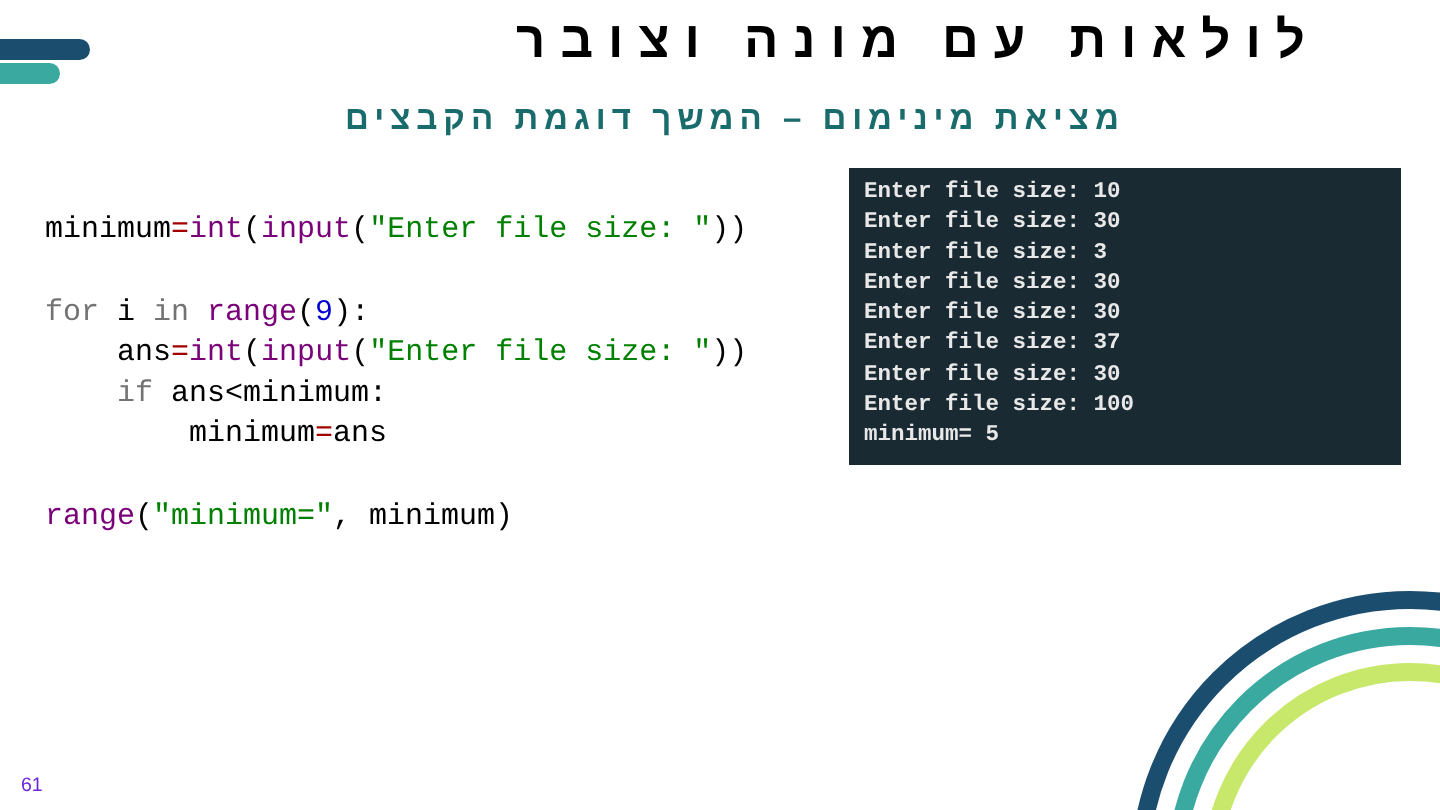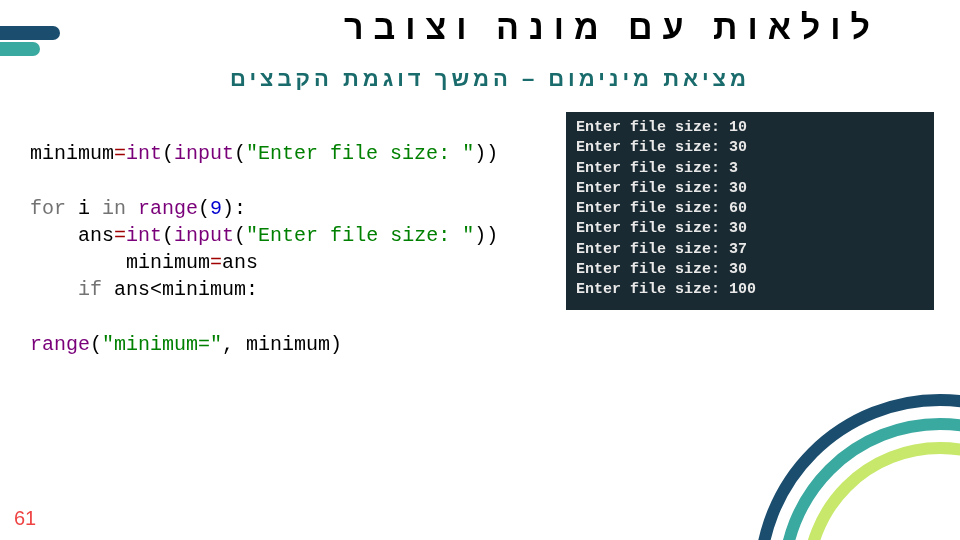--- a/index.html
+++ b/index.html
@@ -90,60 +90,60 @@
     right: -120px;
     bottom: -180px;
     width: 400px;
     height: 400px;
   }
   .curve svg { width: 100%; height: 100%; }
   .pagenum {
     position: absolute;
     left: 14px;
     bottom: 10px;
-    color: #ef4444;
-    font-size: 20px;
+    color: #6d28d9;
+    font-size: 13px;
   }
 </style>
 </head>
 <body>
 
 <div class="accent-bar"></div>
 <div class="accent-bar2"></div>
 
 <div class="title">לולאות עם מונה וצובר</div>
 <div class="subtitle">מציאת מינימום – המשך דוגמת הקבצים</div>
 
 <div class="code-area">
   <div class="block">
     <div class="code-line"><span>minimum</span><span class="kw-red">=</span><span class="kw-purple">int</span><span>(</span><span class="kw-purple">input</span><span>(</span><span class="str">"Enter file size: "</span><span>))</span></div>
   </div>
 
   <div class="block">
     <div class="code-line"><span class="kw-blue">for</span><span> i </span><span class="kw-blue">in</span><span class="kw-purple"> range</span><span>(</span><span class="num">9</span><span>):</span></div>
     <div class="code-line"><span>    </span><span>ans</span><span class="kw-red">=</span><span class="kw-purple">int</span><span>(</span><span class="kw-purple">input</span><span>(</span><span class="str">"Enter file size: "</span><span>))</span></div>
+    <div class="code-line"><span>    </span><span class="kw-blue">if</span><span> ans&lt;minimum:</span></div>
     <div class="code-line"><span>        </span><span>minimum</span><span class="kw-red">=</span><span>ans</span></div>
-    <div class="code-line"><span>    </span><span class="kw-blue">if</span><span> ans&lt;minimum:</span></div>
   </div>
 
   <div class="block">
     <div class="code-line"><span class="kw-purple">range</span><span>(</span><span class="str">"minimum="</span><span>, minimum)</span></div>
   </div>
 </div>
 
 <div class="console" id="console">
     <div class="console-row">Enter file size: 10</div>
     <div class="console-row">Enter file size: 30</div>
     <div class="console-row">Enter file size: 3</div>
     <div class="console-row">Enter file size: 30</div>
-    <div class="console-row">Enter file size: 60</div>
     <div class="console-row">Enter file size: 30</div>
     <div class="console-row">Enter file size: 37</div>
     <div class="console-row">Enter file size: 30</div>
     <div class="console-row">Enter file size: 100</div>
+    <div class="console-row">minimum= 5</div>
   </div>
 
 <div class="curve">
   <svg viewBox="0 0 400 400">
     <circle cx="260" cy="260" r="180" fill="none" stroke="#1a4d6e" stroke-width="12"></circle>
     <circle cx="260" cy="260" r="156" fill="none" stroke="#3aa9a0" stroke-width="12"></circle>
     <circle cx="260" cy="260" r="132" fill="none" stroke="#c7e86a" stroke-width="12"></circle>
   </svg>
 </div>
 

